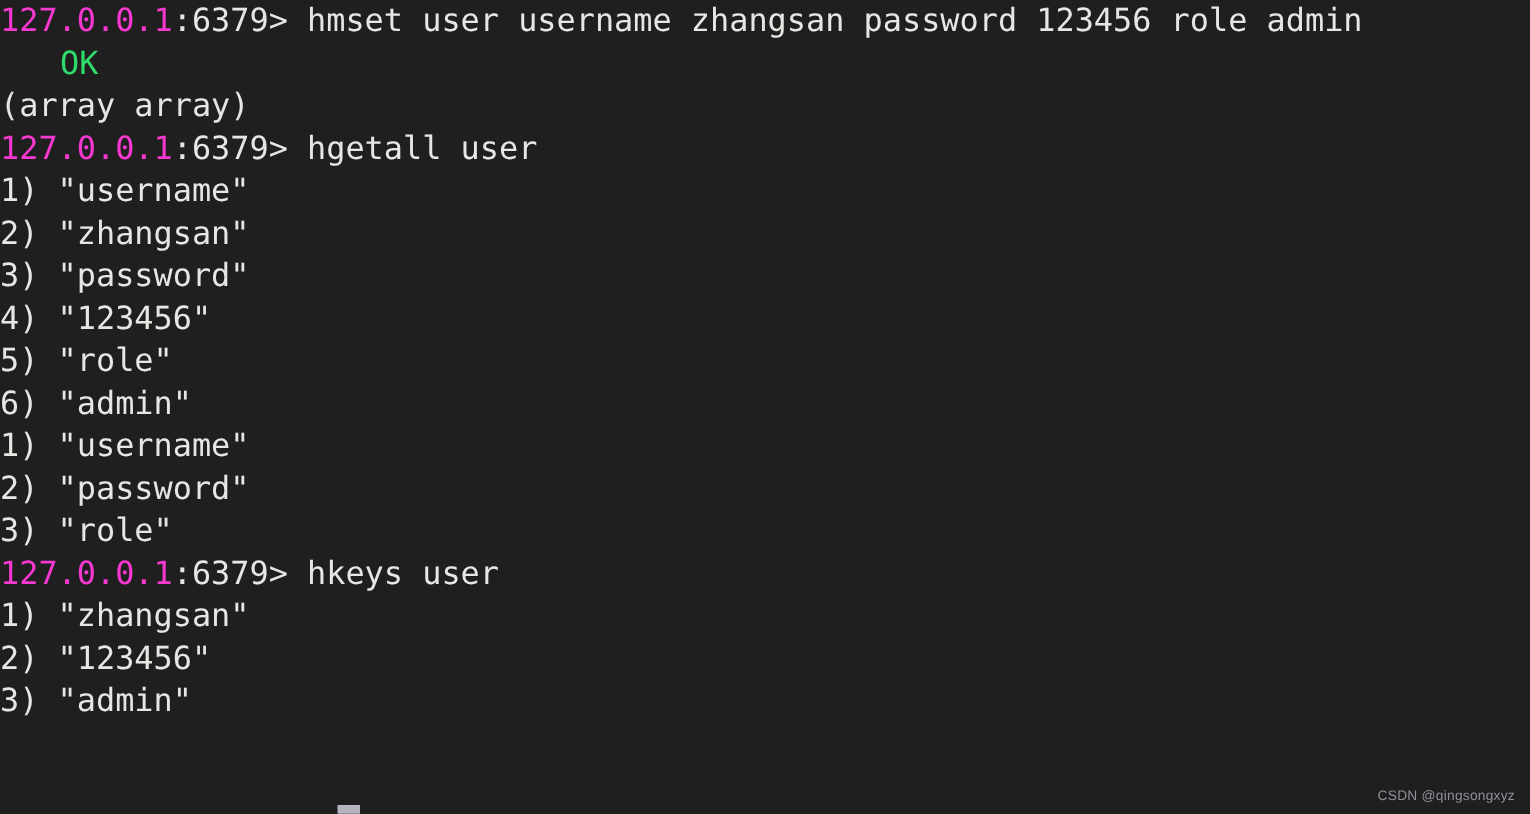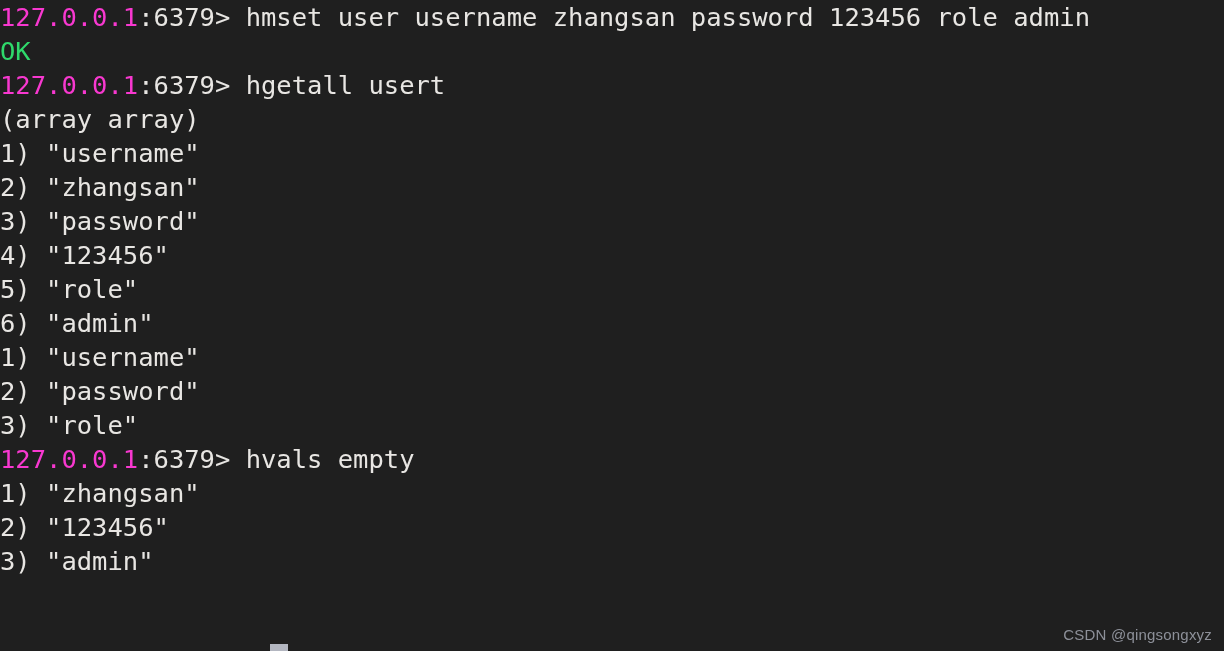--- a/index.html
+++ b/index.html
@@ -34,63 +34,63 @@
     line-height: 34px;
     font-size: 25.5px;
     letter-spacing: 0px;
     white-space: pre;
     color: #e8e6e3;
     font-family: "DejaVu Sans Mono", monospace;
   }
 
   .host   { color: #f838d0; }
   .port   { color: #e8e6e3; }
-  .ok     { color: #2fd96b; }
+  .ok     { color: #2fd96b; padding-left: 48px; }
   .plain  { color: #e8e6e3; }
 
   #cursor {
     position: absolute;
     left: 270px;
     top: 644px;
     width: 18px;
     height: 14px;
     background: #b3b6c0;
   }
 
   #watermark {
     position: absolute;
     right: 12px;
     bottom: 8px;
     font-family: "Liberation Sans", sans-serif;
-    font-size: 15px;
+    font-size: 11px;
     color: #8d9099;
     white-space: pre;
     letter-spacing: 0.2px;
   }
 </style>
 </head>
 <body>
 
 <div id="terminal">
 
   <div id="lines">
       <div class="line"><span class="host">127.0.0.1</span><span class="port">:6379&gt; </span><span class="plain">hmset user username zhangsan password 123456 role admin</span></div>
       <div class="line"><span class="ok">OK</span></div>
-      <div class="line"><span class="host">127.0.0.1</span><span class="port">:6379&gt; </span><span class="plain">hgetall usert</span></div>
       <div class="line"><span class="plain">(array array)</span></div>
+      <div class="line"><span class="host">127.0.0.1</span><span class="port">:6379&gt; </span><span class="plain">hgetall user</span></div>
       <div class="line"><span class="plain">1) "username"</span></div>
       <div class="line"><span class="plain">2) "zhangsan"</span></div>
       <div class="line"><span class="plain">3) "password"</span></div>
       <div class="line"><span class="plain">4) "123456"</span></div>
       <div class="line"><span class="plain">5) "role"</span></div>
       <div class="line"><span class="plain">6) "admin"</span></div>
       <div class="line"><span class="plain">1) "username"</span></div>
       <div class="line"><span class="plain">2) "password"</span></div>
       <div class="line"><span class="plain">3) "role"</span></div>
-      <div class="line"><span class="host">127.0.0.1</span><span class="port">:6379&gt; </span><span class="plain">hvals empty</span></div>
+      <div class="line"><span class="host">127.0.0.1</span><span class="port">:6379&gt; </span><span class="plain">hkeys user</span></div>
       <div class="line"><span class="plain">1) "zhangsan"</span></div>
       <div class="line"><span class="plain">2) "123456"</span></div>
       <div class="line"><span class="plain">3) "admin"</span></div>
     </div>
 
   <div id="cursor"></div>
 
   <div id="watermark">CSDN @qingsongxyz</div>
 
 </div>

